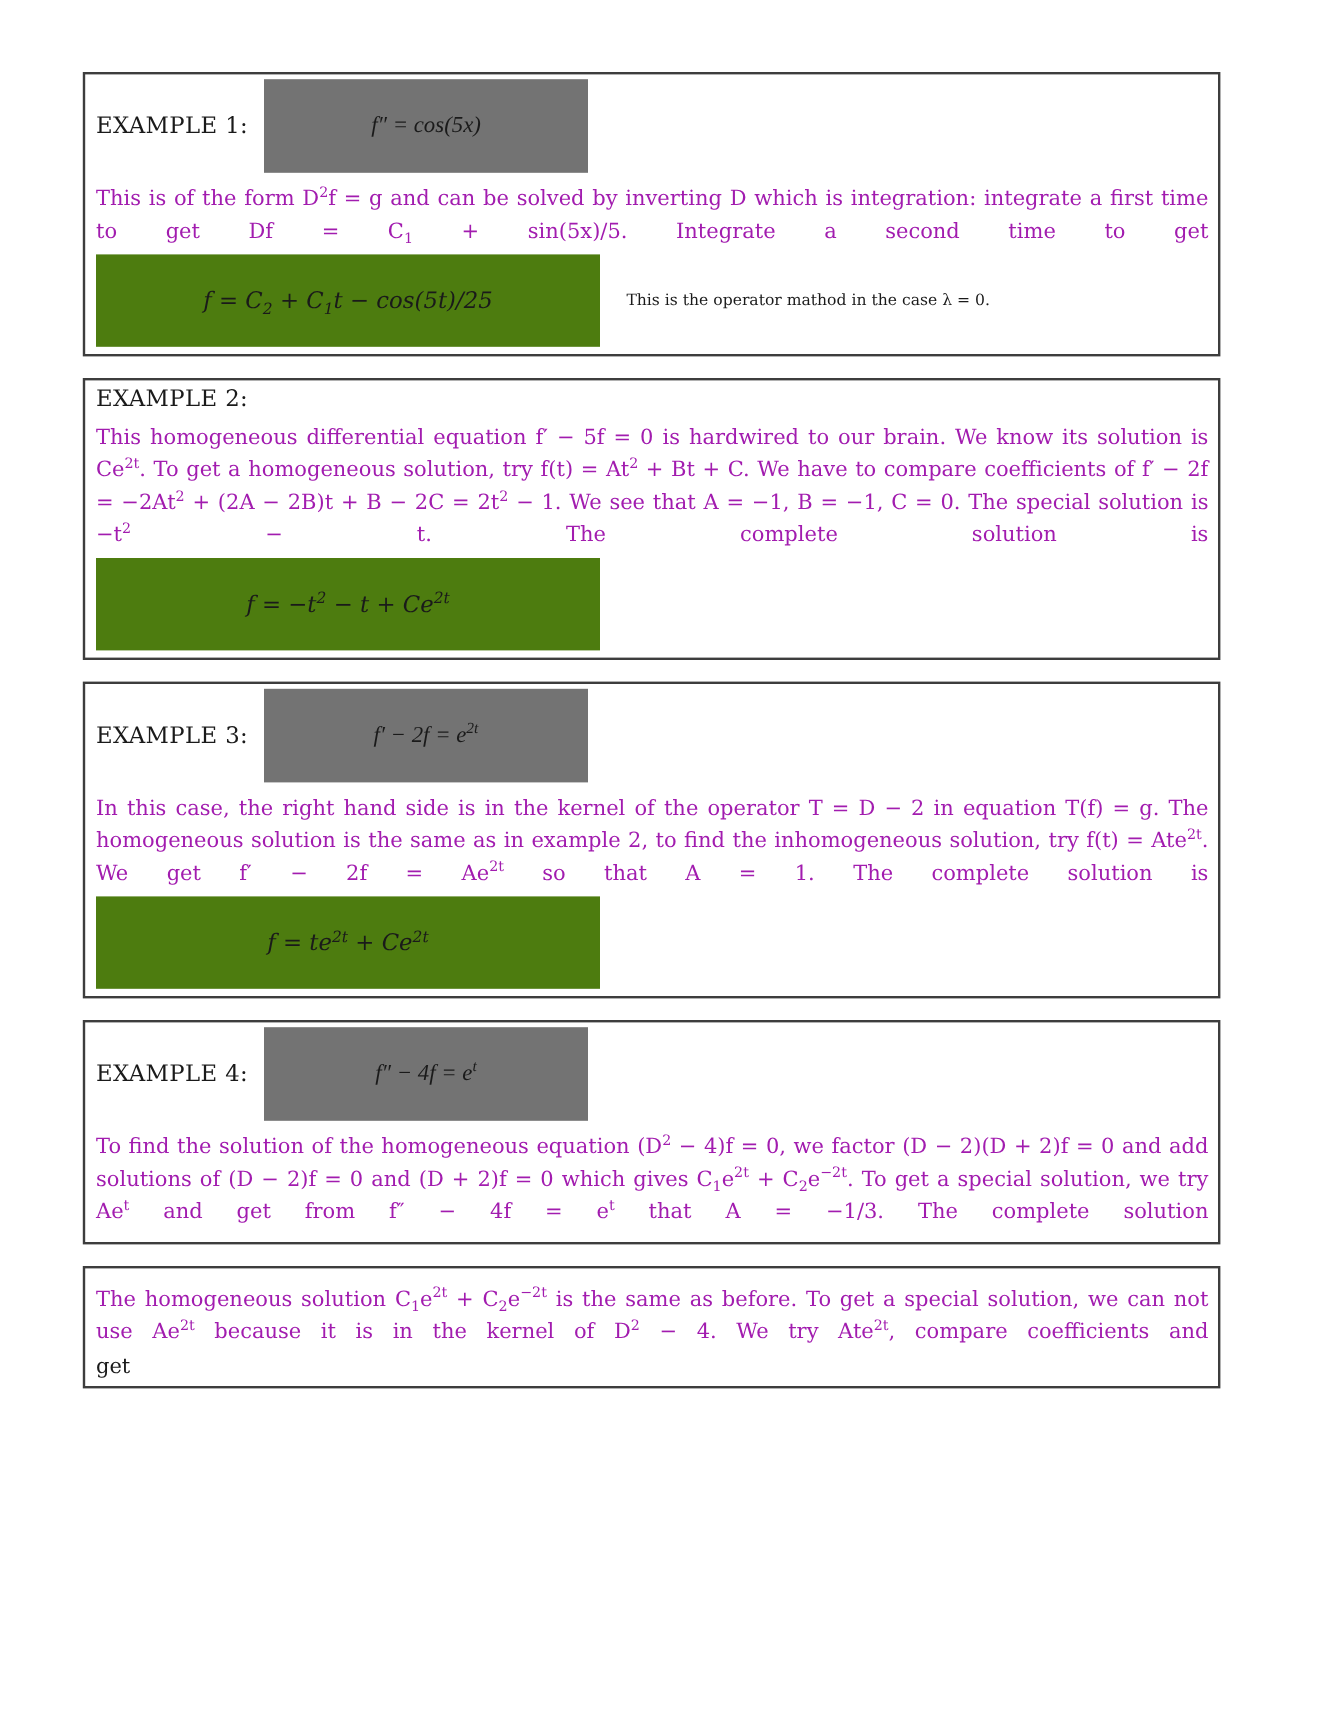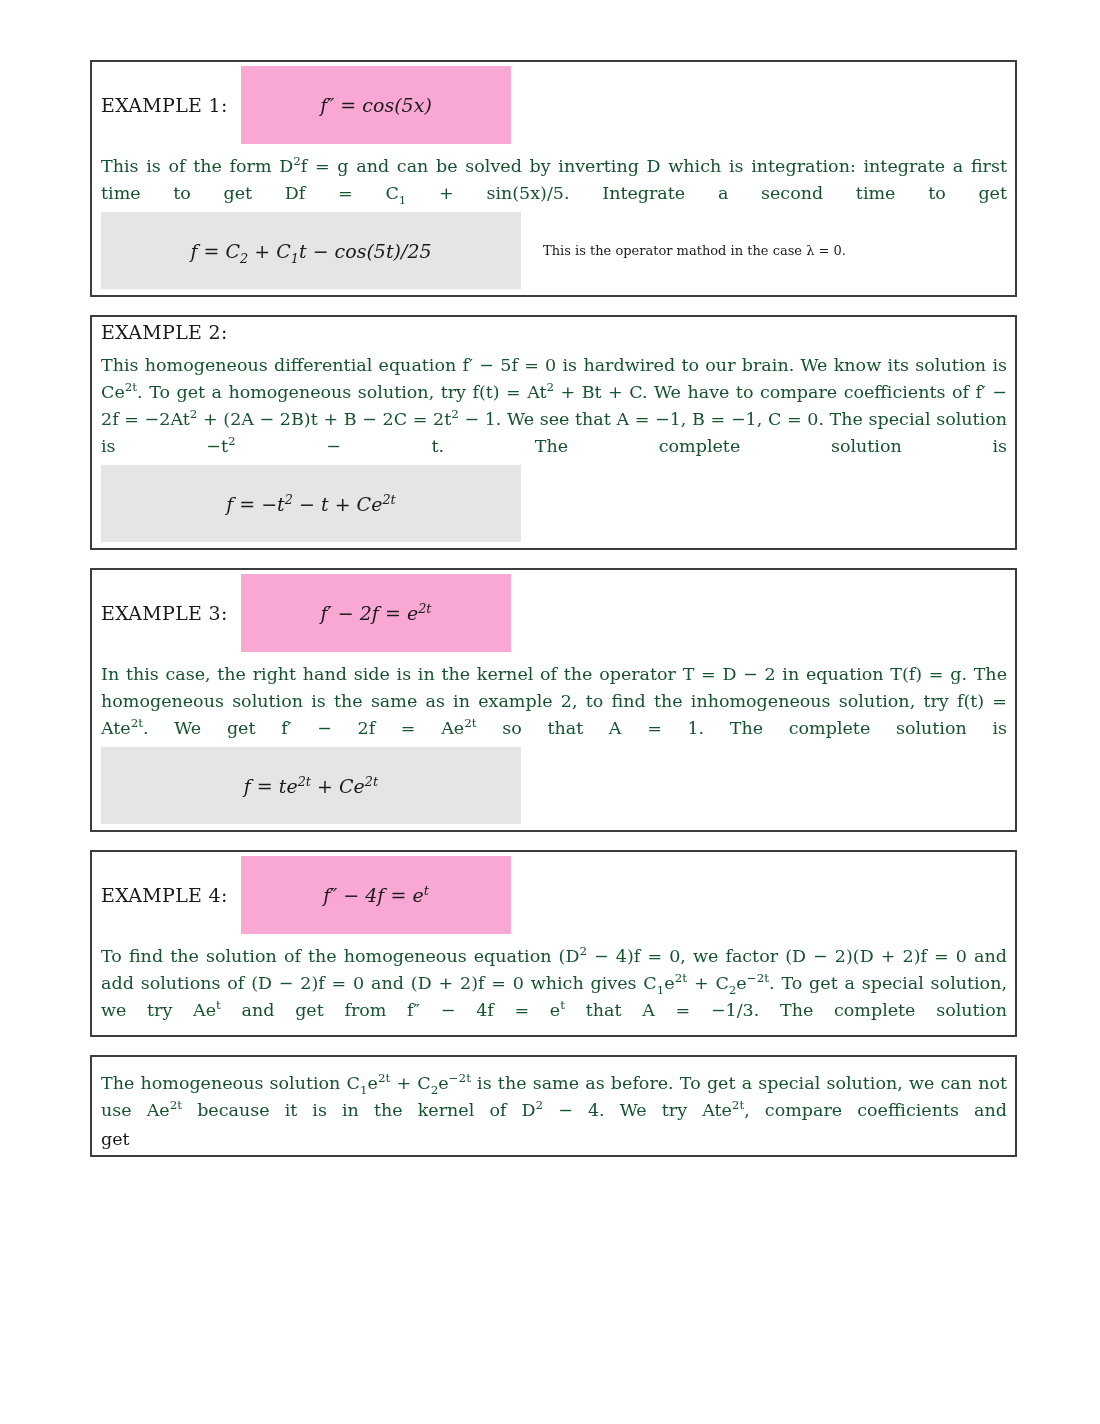--- a/index.html
+++ b/index.html
@@ -7,21 +7,21 @@
   body {
     width: 1100px;
     height: 1424px;
     font-family: "DejaVu Serif", "Liberation Serif", serif;
     color: #141414;
     overflow: hidden;
   }
   .page {
     width: 1100px;
     height: 1424px;
-    padding: 60px 83px 0 90px;
+    padding: 60px 83px 0 69px;
   }
   .example-box {
     border: 2px solid #3d3d3d;
     background: #ffffff;
     padding: 4px 8px 6px 9px;
     margin-bottom: 18px;
   }
   .ex-header {
     display: flex;
     align-items: center;
@@ -29,53 +29,54 @@
   .ex-label {
     width: 140px;
     flex-shrink: 0;
     font-size: 19px;
     color: #1a1a1a;
     letter-spacing: 0.3px;
   }
   .eq-green {
     width: 270px;
     height: 78px;
-    background: #f9a8d4;
+    background: #737373;
     display: flex;
     align-items: center;
     justify-content: center;
+    font-family: Liberation Serif, serif;
   }
   .eq {
     font-style: italic;
     font-size: 19px;
     color: #1a1a1a;
     white-space: nowrap;
   }
   sup, sub { font-size: 68%; line-height: 0; }
   .ex-body {
     font-size: 17.5px;
     line-height: 27px;
     margin: 9px 0 5px 0;
     text-align: justify;
     text-align-last: justify;
-    color: #14532d;
+    color: #a21caf;
   }
   .ex-solution {
     display: flex;
     align-items: center;
   }
   .lead {
     font-size: 17.5px;
     margin-right: 12px;
     color: #1a1a1a;
   }
   .eq-purple {
     width: 420px;
     height: 77px;
-    background: #e5e5e5;
+    background: #4d7c0f;
     display: flex;
     align-items: center;
     justify-content: center;
   }
   .side-note {
     font-size: 13px;
     margin-left: 22px;
     color: #1a1a1a;
     white-space: nowrap;
   }

